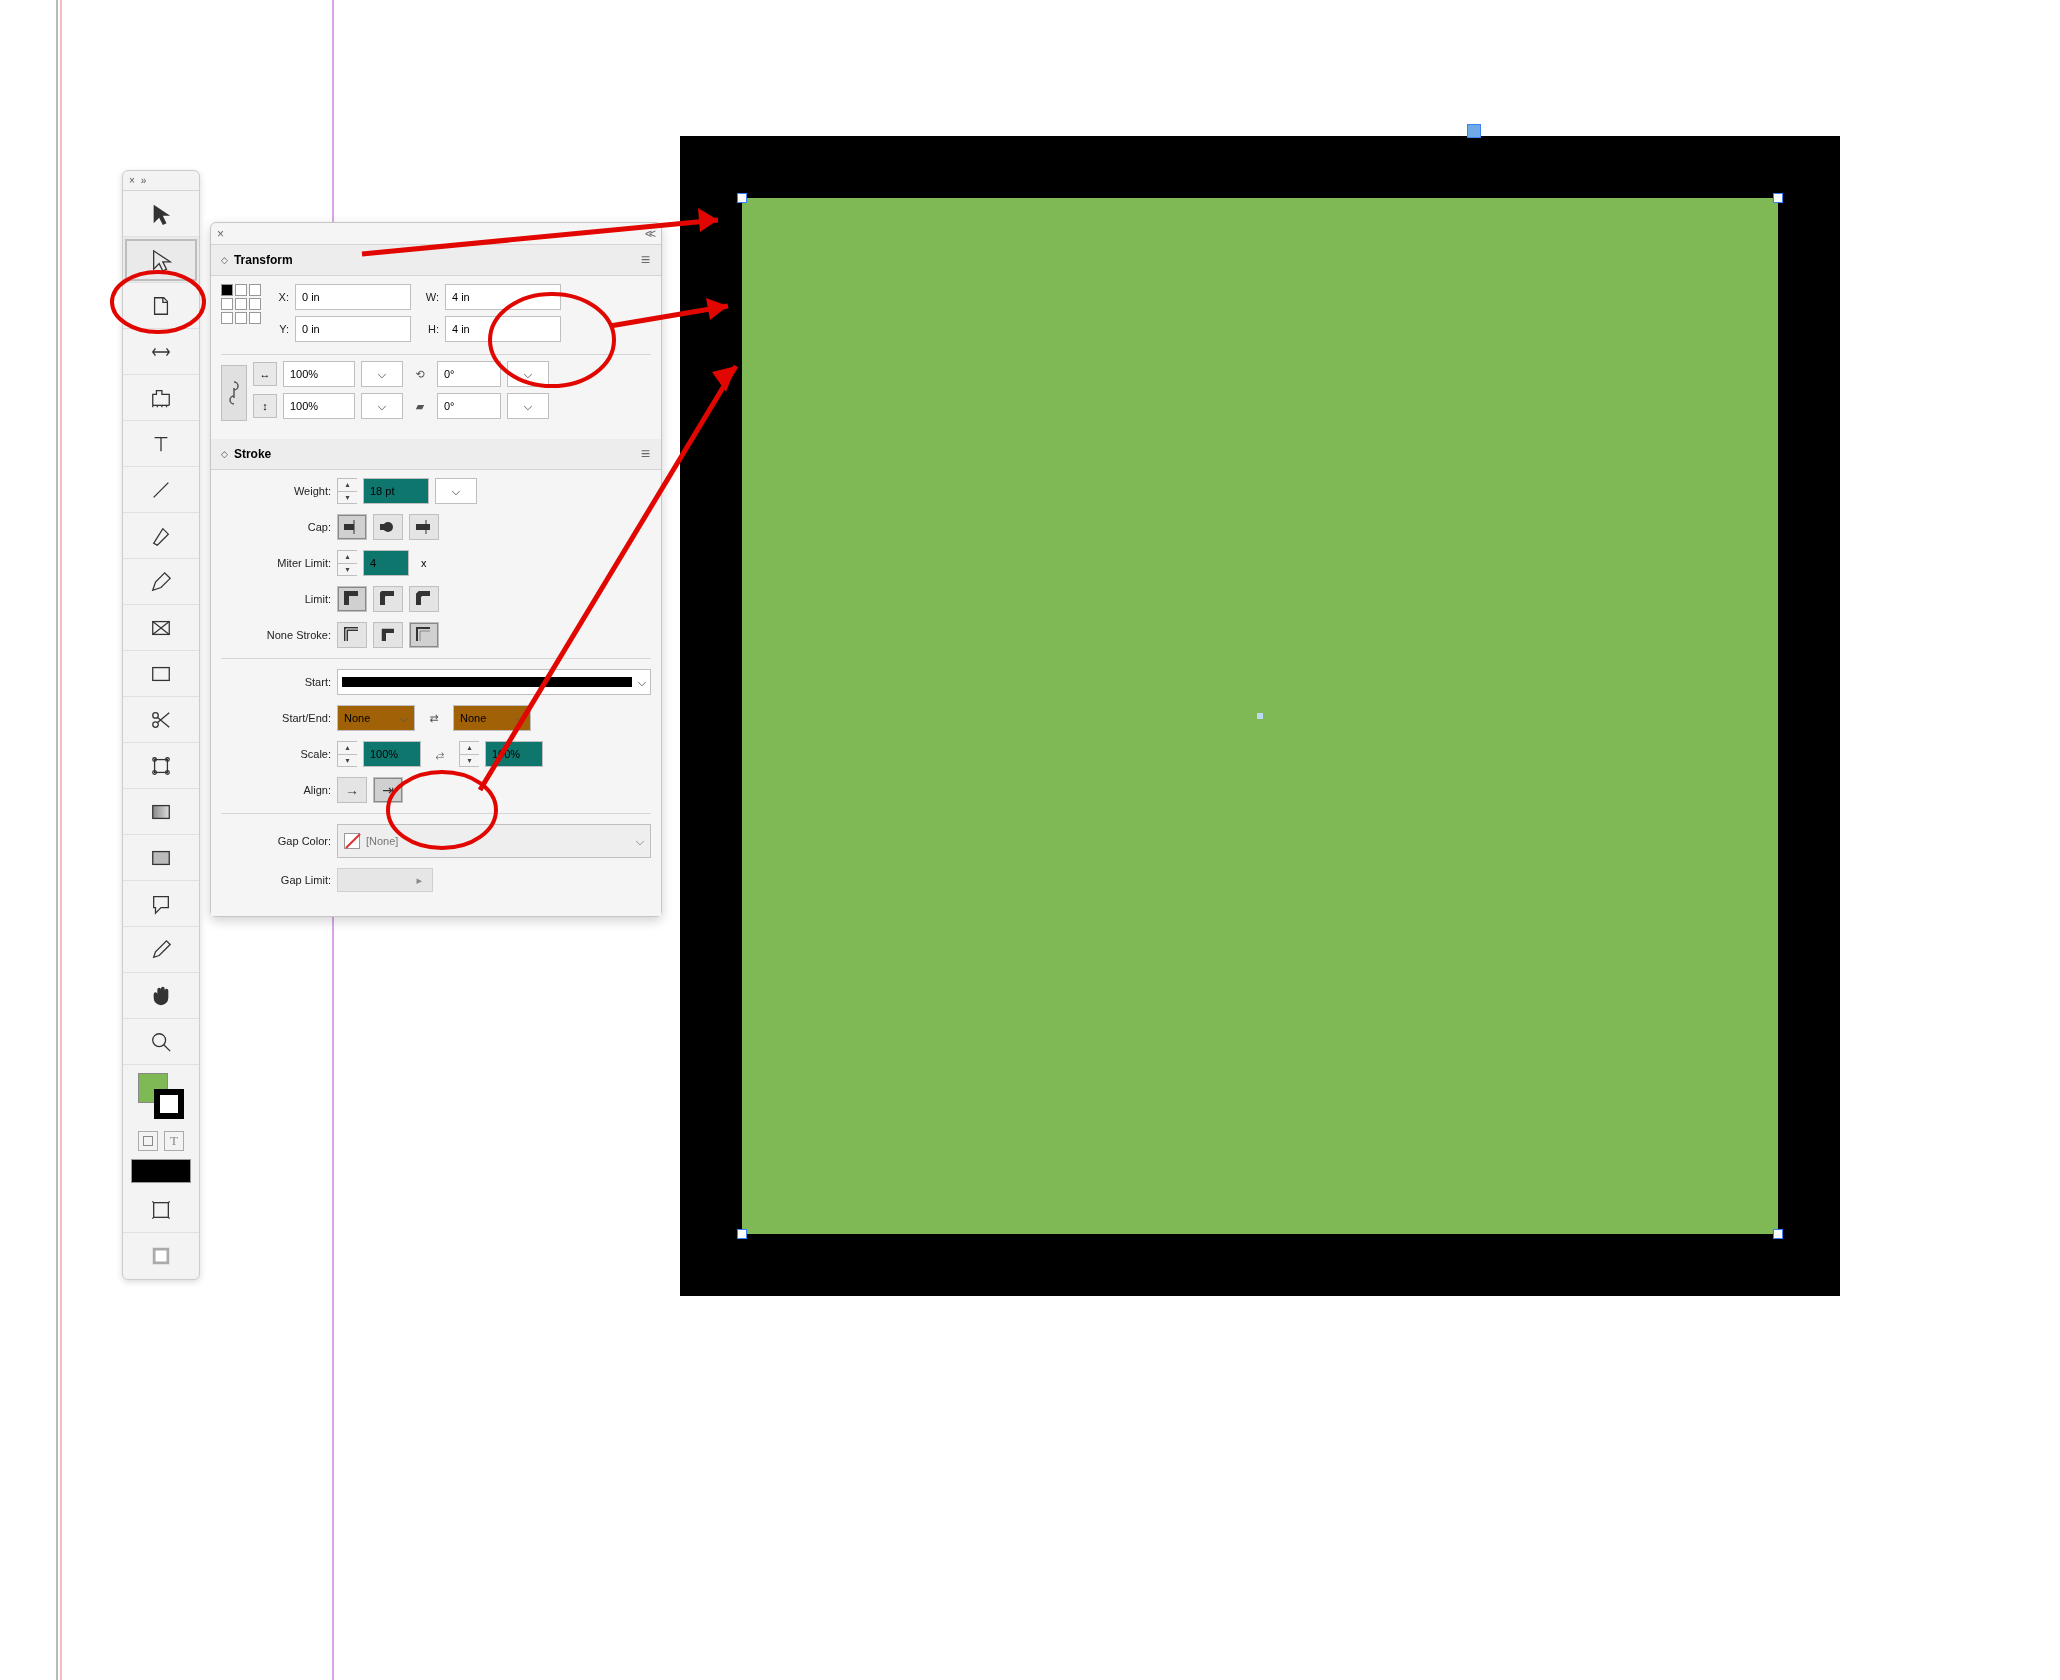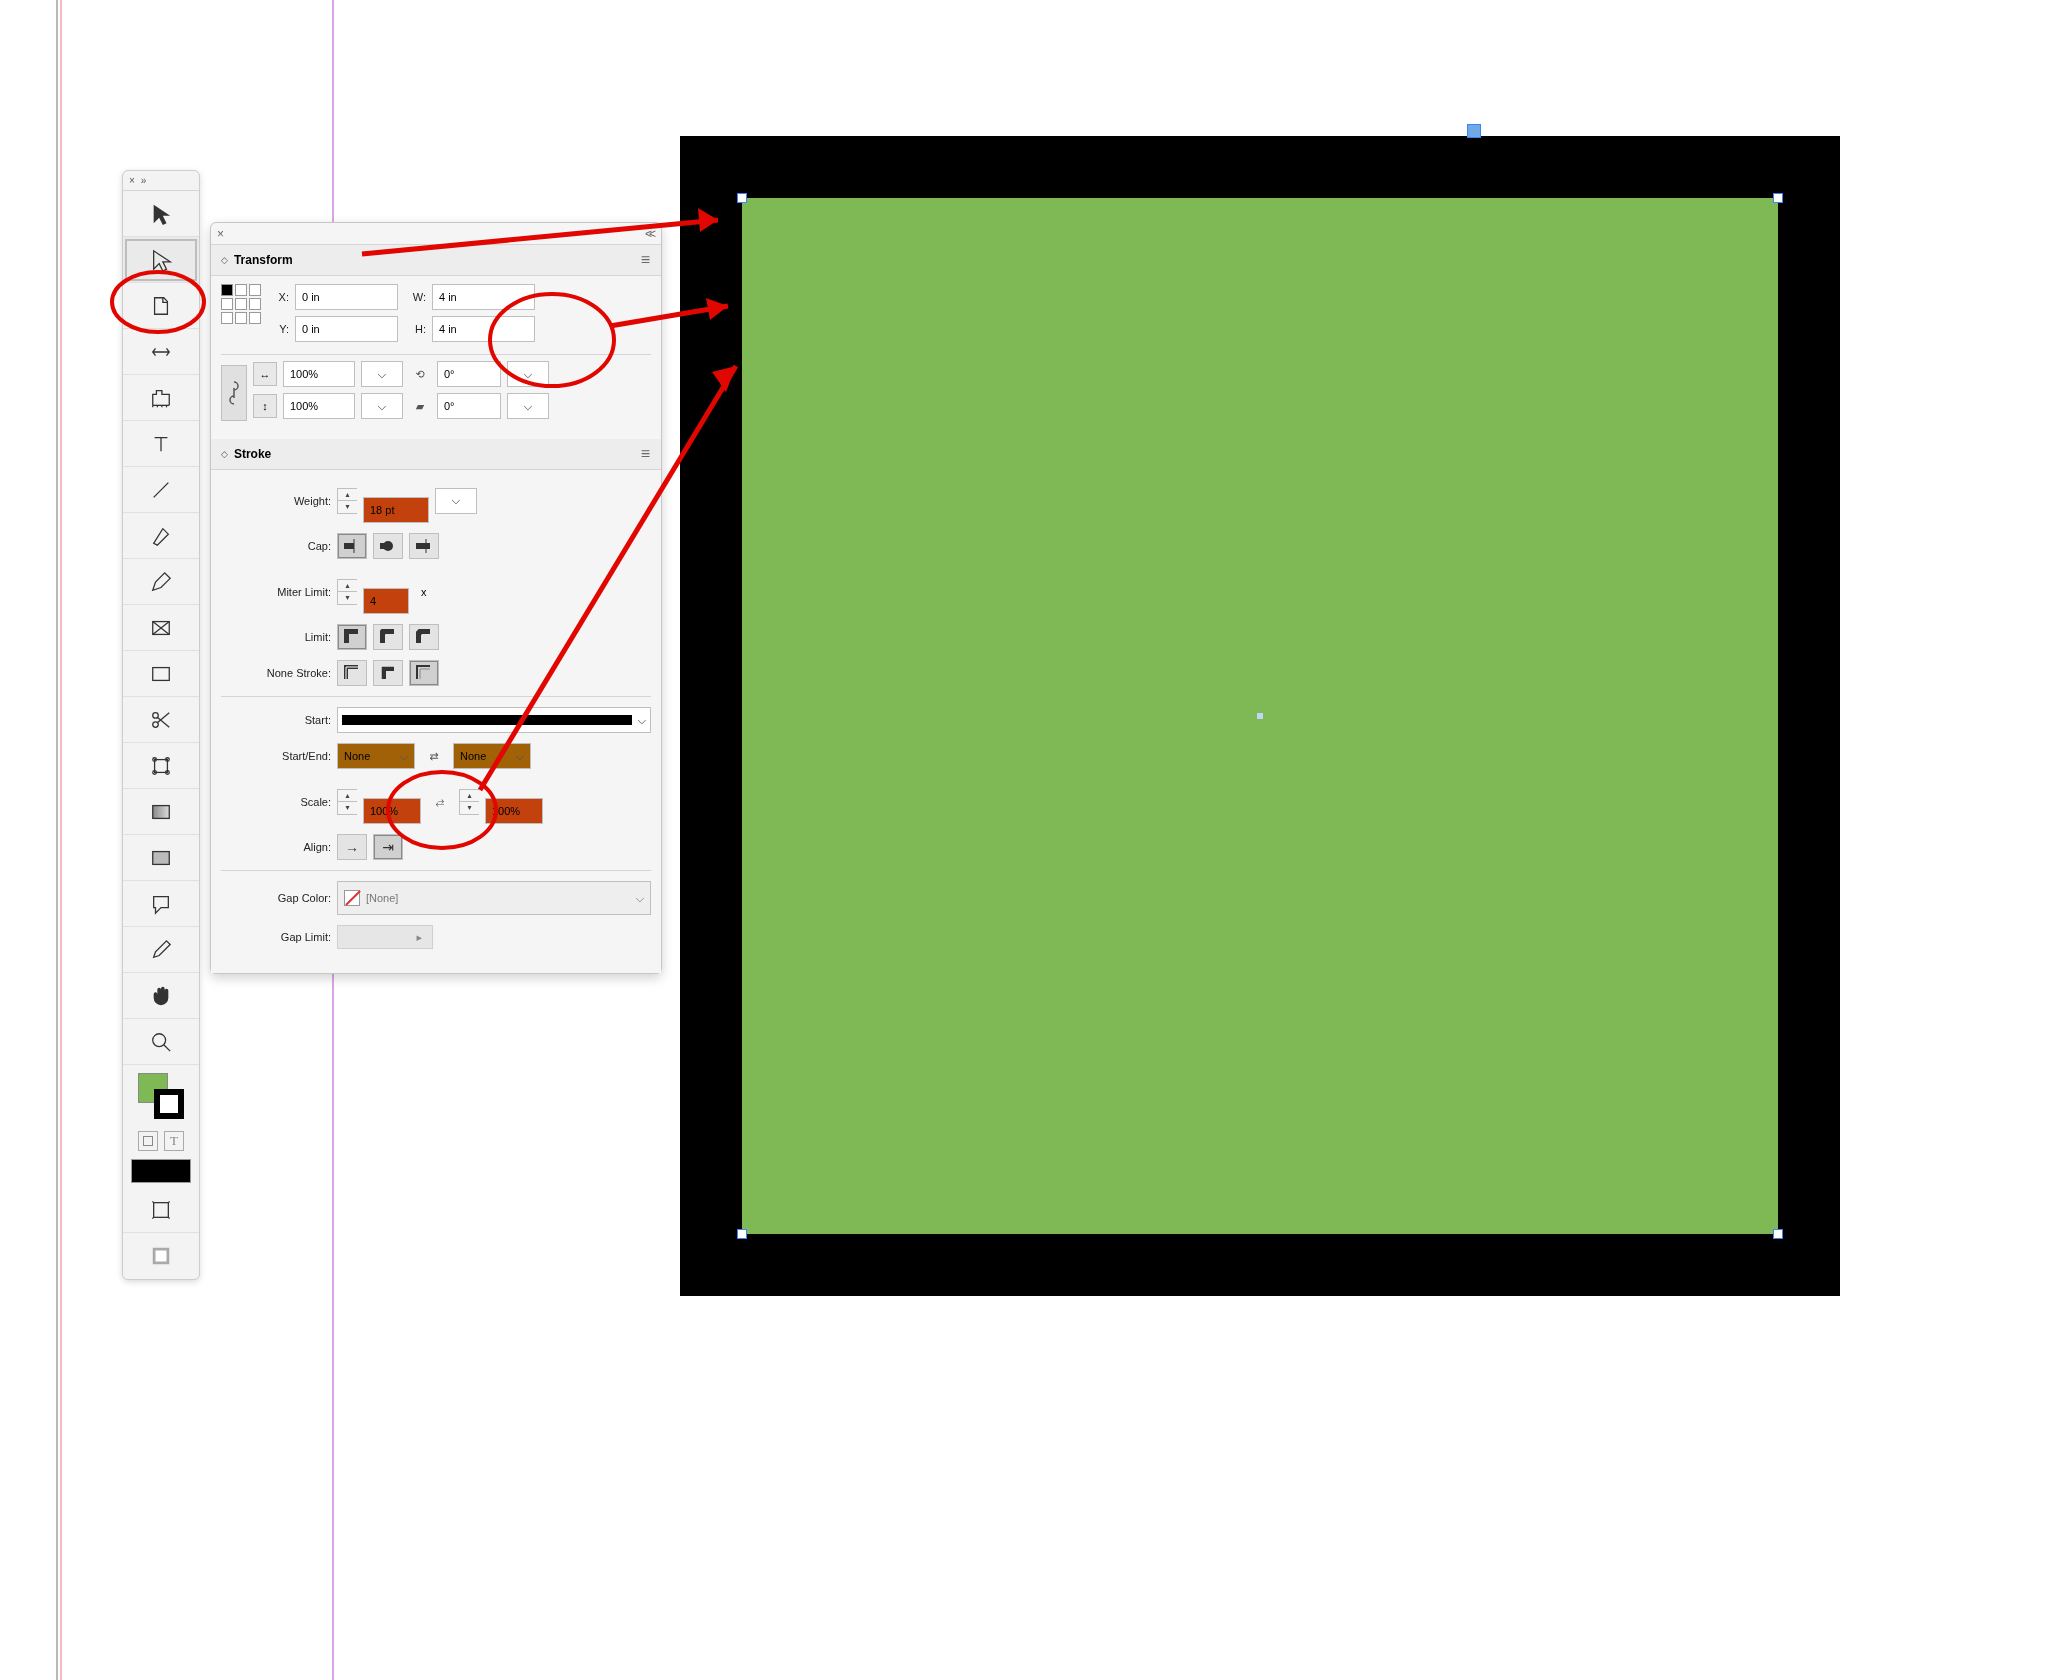--- a/index.html
+++ b/index.html
@@ -35,33 +35,33 @@
   .sect-head .chev { margin-right:6px; font-size:9px; color:#555; }
   .sect-head .menu { margin-left:auto; color:#666; font-size:16px; letter-spacing:1px; cursor:pointer; }
   .sect-body { padding:8px 10px 14px 10px; background:#f5f5f5; }
 
   .row { display:flex; align-items:center; gap:6px; margin-bottom:6px; }
   .lbl { text-align:right; color:#222; }
   .ref-grid { width:44px; display:grid; grid-template-columns:repeat(3,12px); grid-template-rows:repeat(3,12px); gap:2px; }
   .ref-grid div { width:12px; height:12px; border:1px solid #999; background:#fff; cursor:pointer; }
   .ref-grid div:first-child { background:#000; }
   .ipt { flex:1; background:#fff; border:1px solid #bfbfbf; height:26px; padding:0 6px; display:flex; align-items:center; }
-  .ipt-w { width:103px; flex:none; }
+  .ipt-w { width:116px; flex:none; }
   .link-btn { width:26px; height:56px; border:1px solid #bfbfbf; background:#e0e0e0; display:flex; align-items:center; justify-content:center; cursor:pointer; }
   .small-icon { width:24px; height:24px; border:1px solid #bfbfbf; background:#e8e8e8; display:flex; align-items:center; justify-content:center; font-size:11px; }
   .dd { width:42px; height:26px; border:1px solid #bfbfbf; background:#fff; display:flex; align-items:center; justify-content:center; cursor:pointer; }
   .dd::after { content:"⌵"; color:#555; }
   .ang-icon { width:22px; height:22px; display:flex; align-items:center; justify-content:center; color:#555; }
 
   .stroke-body .row { margin-bottom:10px; }
   .stroke-body .lbl { width:110px; }
   .stepper { width:20px; height:26px; display:flex; flex-direction:column; border:1px solid #bfbfbf; border-right:none; }
   .stepper span { flex:1; display:flex; align-items:center; justify-content:center; font-size:8px; color:#444; cursor:pointer; }
   .stepper span:first-child { border-bottom:1px solid #bfbfbf; }
-  .val { width:66px; height:26px; border:1px solid #bfbfbf; background:#c2410c; display:flex; align-items:center; padding:12px 6px;margin-top:19px; }
+  .val { width:66px; height:26px; border:1px solid #bfbfbf; background:#0f766e; display:flex; align-items:center; padding:12px 6px; }
   .btn3 { display:flex; gap:6px; }
   .tbtn { width:30px; height:26px; border:1px solid #bfbfbf; background:#e4e4e4; display:flex; align-items:center; justify-content:center; cursor:pointer; font-size:14px; color:#333; }
   .tbtn.on { background:#d0d0d0; box-shadow: inset 0 0 0 1px #888; }
   .type-bar { flex:1; height:26px; border:1px solid #bfbfbf; background:#fff; display:flex; align-items:center; padding:0 4px; cursor:pointer; }
   .type-bar .line { flex:1; height:10px; background:#000; }
   .sel { width:78px; height:26px; border:1px solid #bfbfbf; background:#a16207; display:flex; align-items:center; padding:0 6px; justify-content:space-between; cursor:pointer; }
   .sel::after { content:"⌵"; color:#555; }
   .swap { width:26px; height:26px; display:flex; align-items:center; justify-content:center; color:#555; cursor:pointer; }
   .gap-sel { flex:1; height:34px; border:1px solid #bfbfbf; background:#eee; display:flex; align-items:center; padding:0 6px; gap:6px; color:#777; cursor:pointer; }
   .gap-none-sw { width:16px; height:16px; border:1px solid #999; background:#fff; position:relative; }

